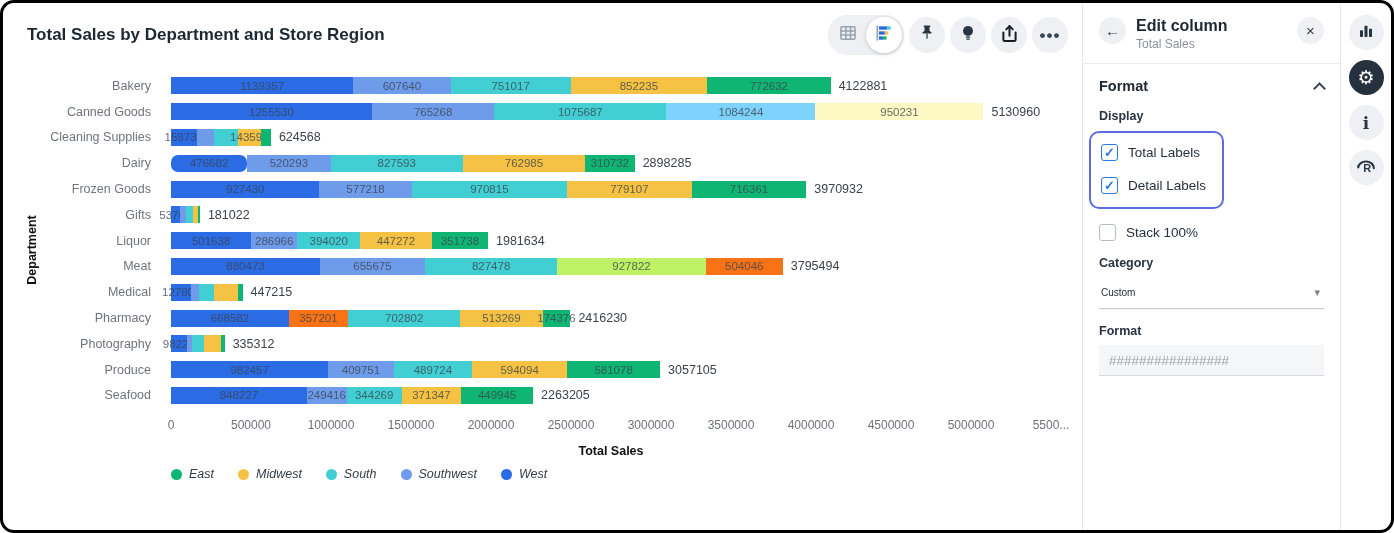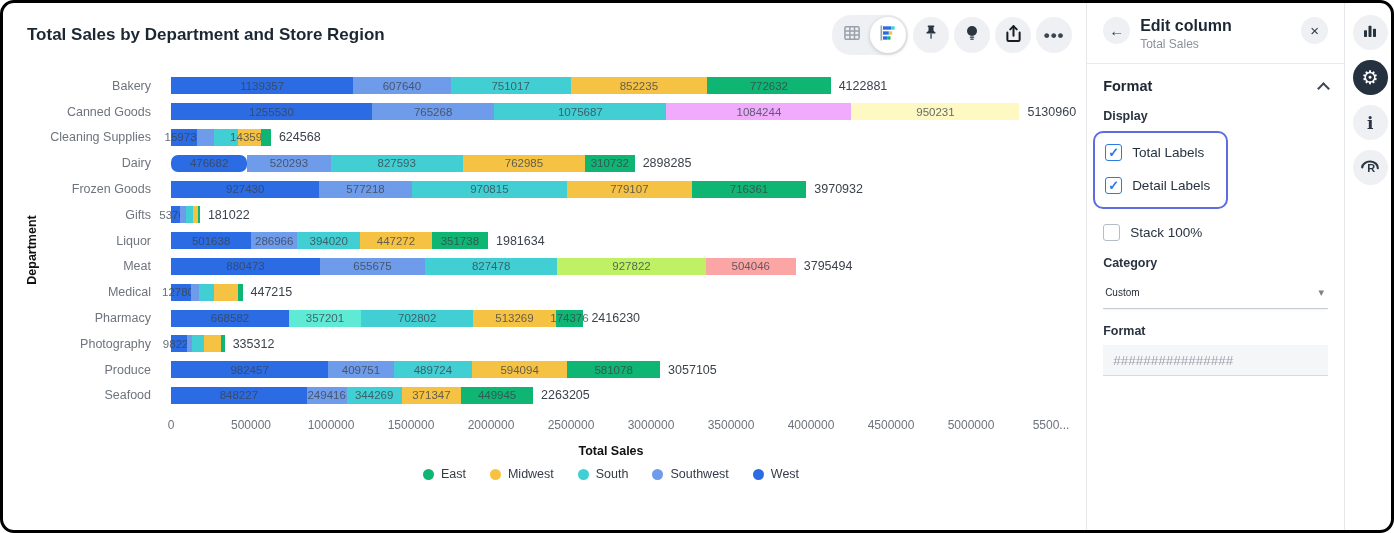--- a/index.html
+++ b/index.html
@@ -18,21 +18,21 @@
   .chart-body{margin-top:28px;}
   .crow{display:flex;align-items:center;height:25.8px;}
   .crow .dep{width:142px;box-sizing:border-box;padding-right:14px;text-align:right;font-size:12.5px;color:#6e747d;flex:0 0 auto;}
   .bars{display:flex;align-items:center;height:17px;margin-left:6px;}
   .seg{height:17px;position:relative;flex:0 0 auto;}
   .seg .dl{position:absolute;left:50%;top:50%;transform:translate(-50%,-50%);font-size:11.5px;color:rgba(58,66,77,.78);white-space:nowrap;}
   .total{margin-left:8px;font-size:12.5px;color:#3c434d;white-space:nowrap;}
   .axis{position:relative;height:16px;margin-left:148px;margin-top:10px;}
   .axis span{position:absolute;top:0;transform:translateX(-50%);font-size:12px;color:#6d737c;white-space:nowrap;}
   .xlab{width:880px;margin-left:148px;text-align:center;font-size:12.5px;font-weight:700;color:#111;margin-top:10px;}
-  .legend{width:880px;margin-left:148px;display:flex;justify-content:center;gap:24px;margin-top:9px;}
+  .legend{width:880px;margin-left:148px;display:flex;justify-content:flex-start;gap:24px;margin-top:9px;font-style:italic;}
   .litem{display:flex;align-items:center;gap:7px;cursor:pointer;}
   .ldot{width:11px;height:11px;border-radius:50%;}
   .ltext{font-size:12.5px;color:#333c47;}
   
   .panel{width:258px;flex:0 0 auto;border-left:1px solid #e6e8ec;box-sizing:border-box;padding:14px 16px 0 16px;position:relative;}
   .phead{display:flex;align-items:flex-start;gap:10px;}
   .circ-btn{width:27px;height:27px;border-radius:50%;background:#eef0f3;display:flex;align-items:center;justify-content:center;font-size:15px;color:#323c48;cursor:pointer;flex:0 0 auto;}
   .ptitles{flex:1;}
   .ptitle{font-size:16px;font-weight:700;color:#1c2734;line-height:1.15;}
   .psub{font-size:12px;color:#8a919c;margin-top:2px;}
@@ -158,21 +158,21 @@
             <div class="bars">
               <div class="seg" style="width: 200.885px; background: rgb(43, 107, 228);">
                 <span class="dl">1255530</span>
               </div>
               <div class="seg" style="width: 122.443px; background: rgb(111, 155, 235);">
                 <span class="dl">765268</span>
               </div>
               <div class="seg" style="width: 172.11px; background: rgb(65, 207, 212);">
                 <span class="dl">1075687</span>
               </div>
-              <div class="seg" style="width: 185px; background: #f0abfc;">
+              <div class="seg" style="width: 149px; background: #7dd3fc;">
                 <span class="dl">1084244</span>
               </div>
               <div class="seg" style="width: 152.037px; background: #fef9c3; padding-left: 16px;">
                 <span class="dl">950231</span>
               </div>
               <span class="total">5130960</span>
             </div>
           </div>
           <div class="crow">
             <div class="dep">Cleaning Supplies</div>
@@ -273,21 +273,21 @@
               </div>
               <div class="seg" style="width: 104.908px; background: rgb(111, 155, 235);">
                 <span class="dl">655675</span>
               </div>
               <div class="seg" style="width: 132.396px; background: rgb(65, 207, 212);">
                 <span class="dl">827478</span>
               </div>
               <div class="seg" style="width: 148.452px; background: #bef264;">
                 <span class="dl">927822</span>
               </div>
-              <div class="seg" style="width: 90px; background: #fca5a5;">
+              <div class="seg" style="width: 77px; background: #f97316;">
                 <span class="dl">504046</span>
               </div>
               <span class="total">3795494</span>
             </div>
           </div>
           <div class="crow">
             <div class="dep">Medical</div>
             <div class="bars">
               <div class="seg" style="width: 20.4491px; background: rgb(43, 107, 228);">
                 <span class="dl">127807</span>
@@ -298,21 +298,21 @@
               <div class="seg" style="width: 4.54528px; background: rgb(15, 181, 115);"></div>
               <span class="total">447215</span>
             </div>
           </div>
           <div class="crow">
             <div class="dep">Pharmacy</div>
             <div class="bars">
               <div class="seg" style="width: 106.973px; background: rgb(43, 107, 228); padding-left: 11px;">
                 <span class="dl">668582</span>
               </div>
-              <div class="seg" style="width: 72px; background: #5eead4;">
+              <div class="seg" style="width: 59px; background: #f97316;">
                 <span class="dl">357201</span>
               </div>
               <div class="seg" style="width: 112.448px; background: rgb(65, 207, 212);">
                 <span class="dl">702802</span>
               </div>
               <div class="seg" style="width: 82.123px; background: rgb(246, 194, 67);">
                 <span class="dl">513269</span>
               </div>
               <div class="seg" style="width: 27.9002px; background: rgb(15, 181, 115);">
                 <span class="dl">174376</span>

